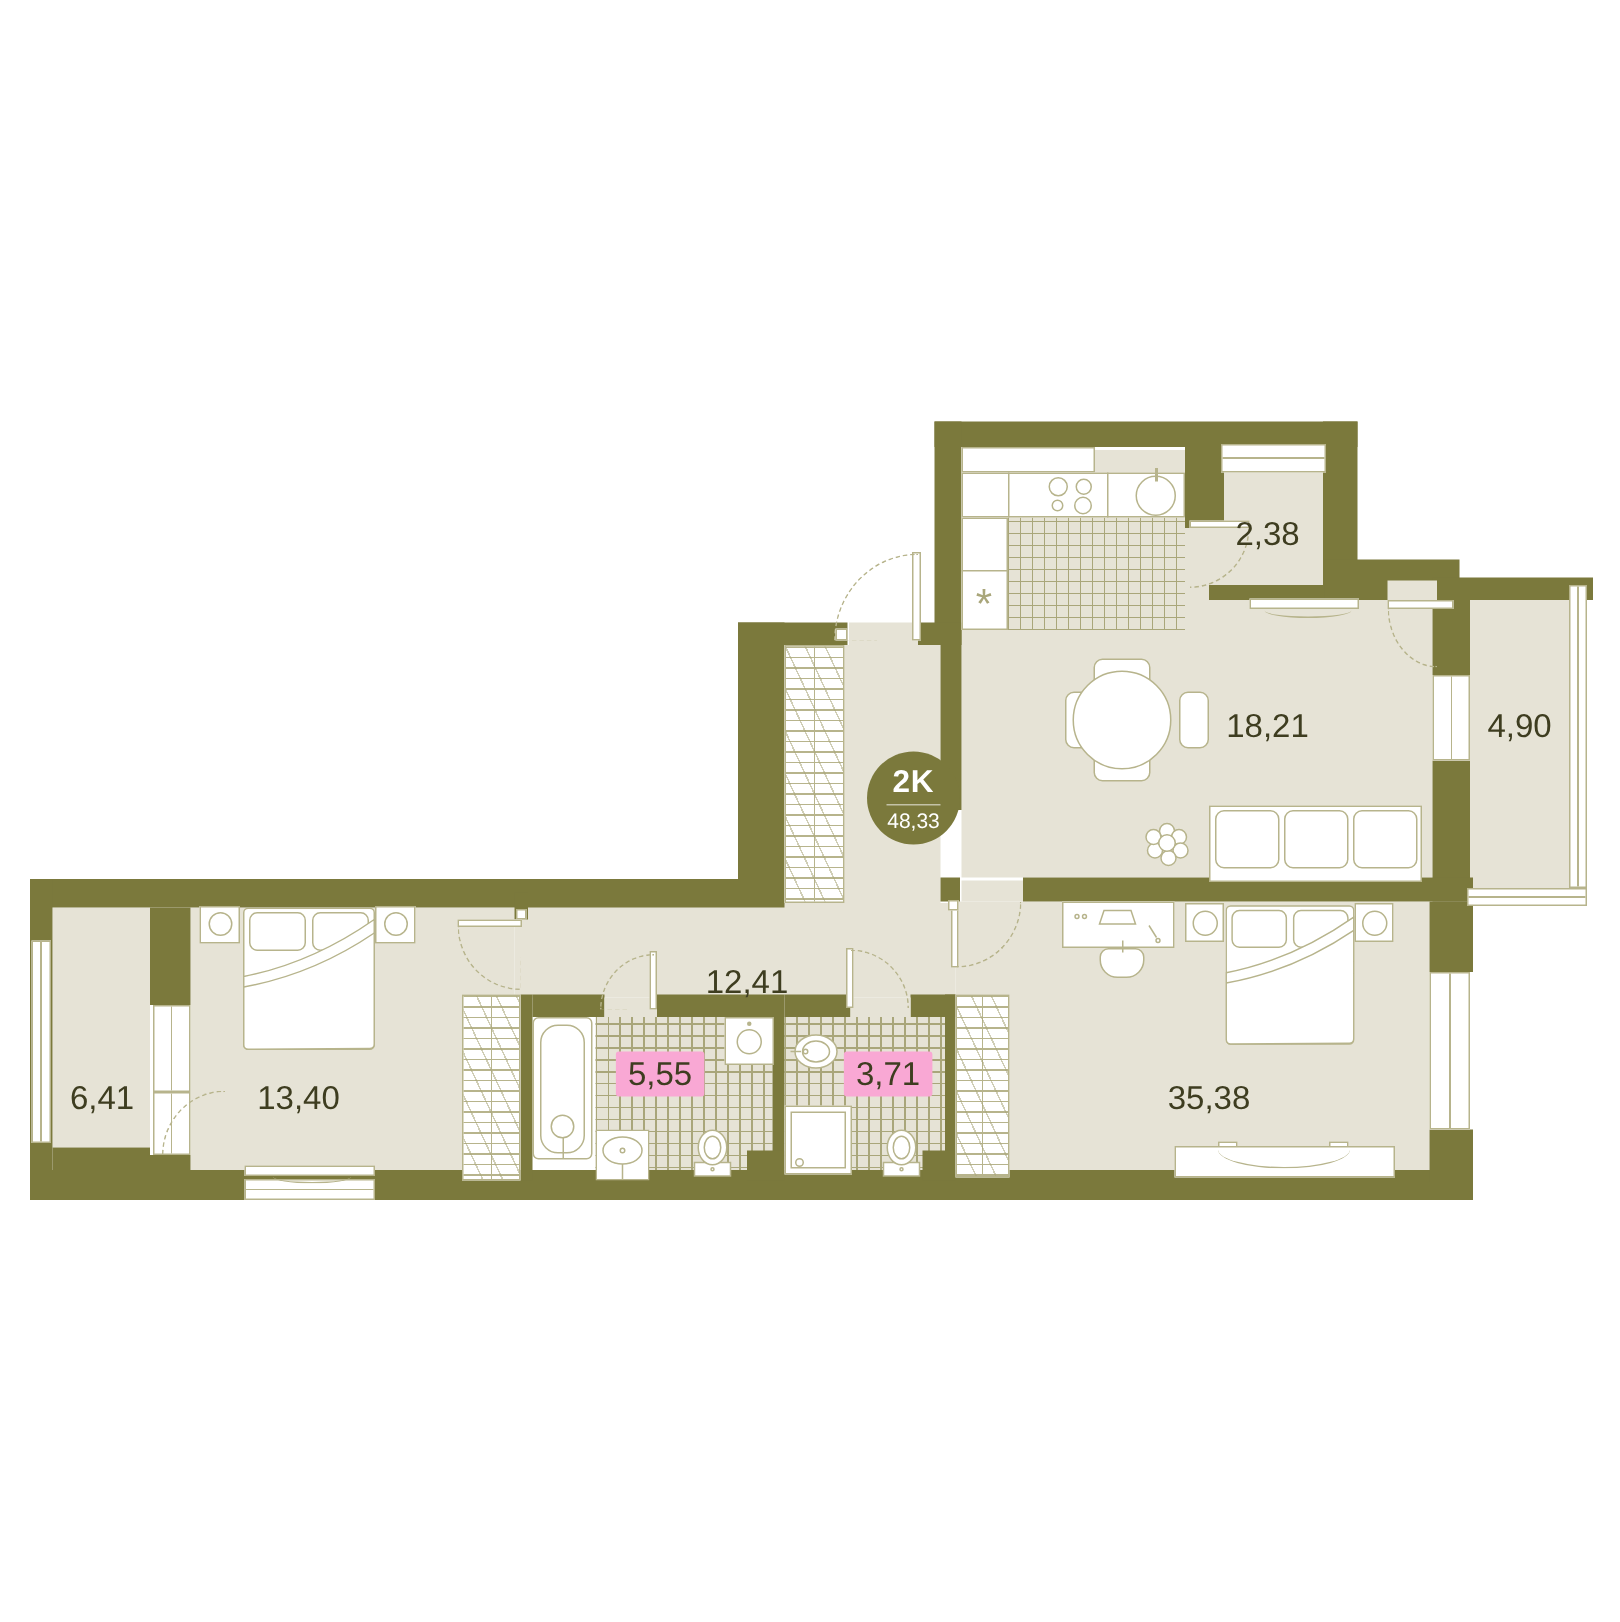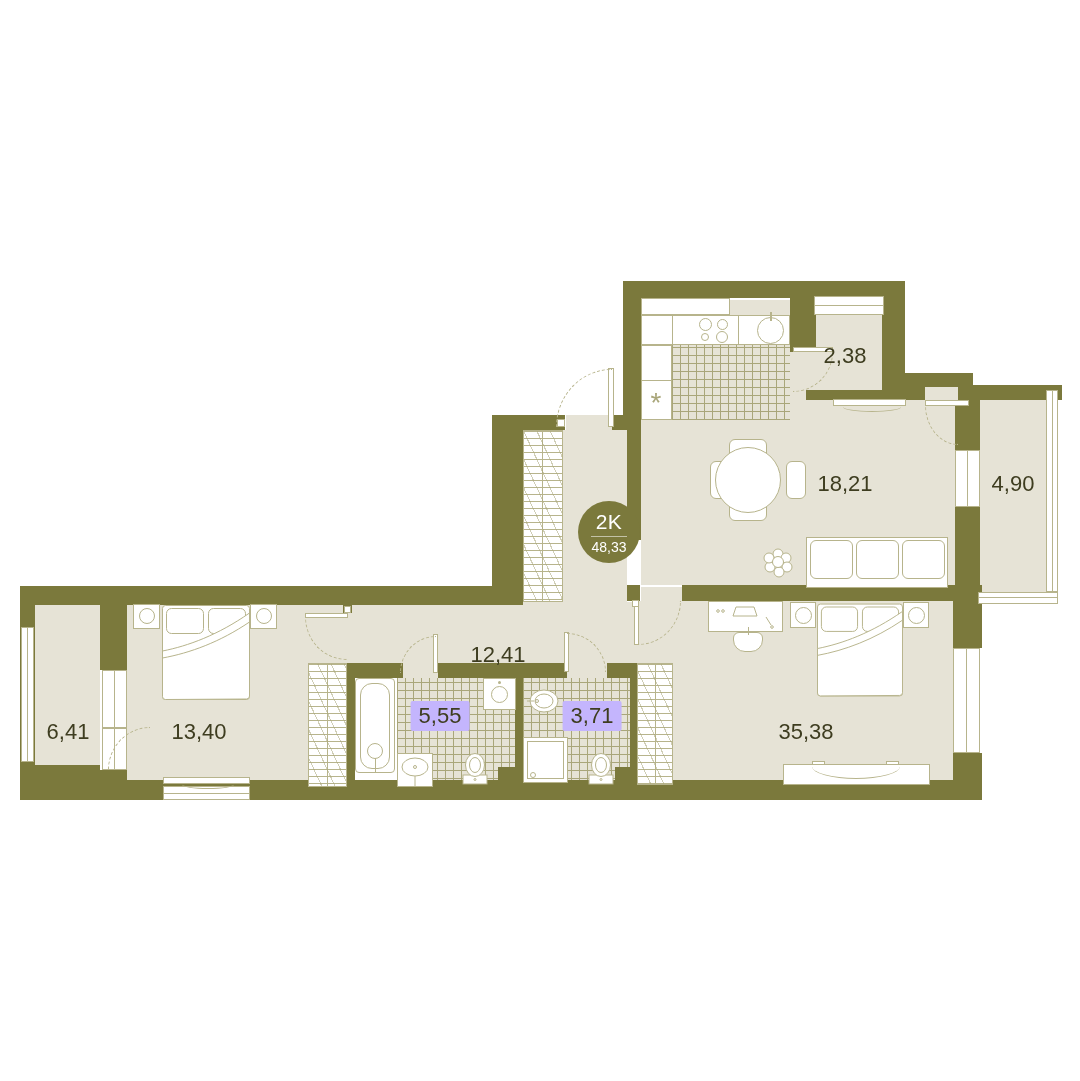--- a/index.html
+++ b/index.html
@@ -26,24 +26,24 @@
            repeating-linear-gradient(180deg,var(--outline) 0 1px,transparent 1px 7px),
            linear-gradient(90deg,transparent calc(50% - .5px),var(--outline) calc(50% - .5px) calc(50% + .5px),transparent calc(50% + .5px));}
   .arc{border:0 solid transparent;}
   .arc.tl{border-top:1.5px dashed var(--outline);border-left:1.5px dashed var(--outline);border-top-left-radius:100% 100%;}
   .arc.tr{border-top:1.5px dashed var(--outline);border-right:1.5px dashed var(--outline);border-top-right-radius:100% 100%;}
   .arc.bl{border-bottom:1.5px dashed var(--outline);border-left:1.5px dashed var(--outline);border-bottom-left-radius:100% 100%;}
   .arc.br{border-bottom:1.5px dashed var(--outline);border-right:1.5px dashed var(--outline);border-bottom-right-radius:100% 100%;}
   .leaf{background:#fff;border:1px solid var(--outline);}
   .jamb{background:#fff;border:1px solid var(--outline);}
   .lbl{font-size:22px;line-height:1;color:var(--text);transform:translate(-50%,-50%);white-space:nowrap;}
-  .lbl.bgw{background:#c4b5fd;padding:4px 8px;border-radius:2px;}
+  .lbl.bgw{background:#f9a8d4;padding:4px 8px;border-radius:2px;}
   .badge{width:62px;height:62px;border-radius:50%;background:var(--wall);color:#fff;
          transform:translate(-50%,-50%);display:flex;flex-direction:column;align-items:center;justify-content:center;gap:2px;}
-  .badge .t{font-size:21px;font-weight:normal;letter-spacing:.5px;}
+  .badge .t{font-size:21px;font-weight:bold;letter-spacing:.5px;}
   .badge .a{font-size:14px;}
   .badge .ln{width:36px;height:1px;background:rgba(255,255,255,.55);}
   .cushion{position:absolute;background:#fff;border:1px solid var(--outline);border-radius:6px;}
   svg{display:block;color:var(--outline);}
 </style>
 </head>
 <body>
 
 <div id="plan">
 

